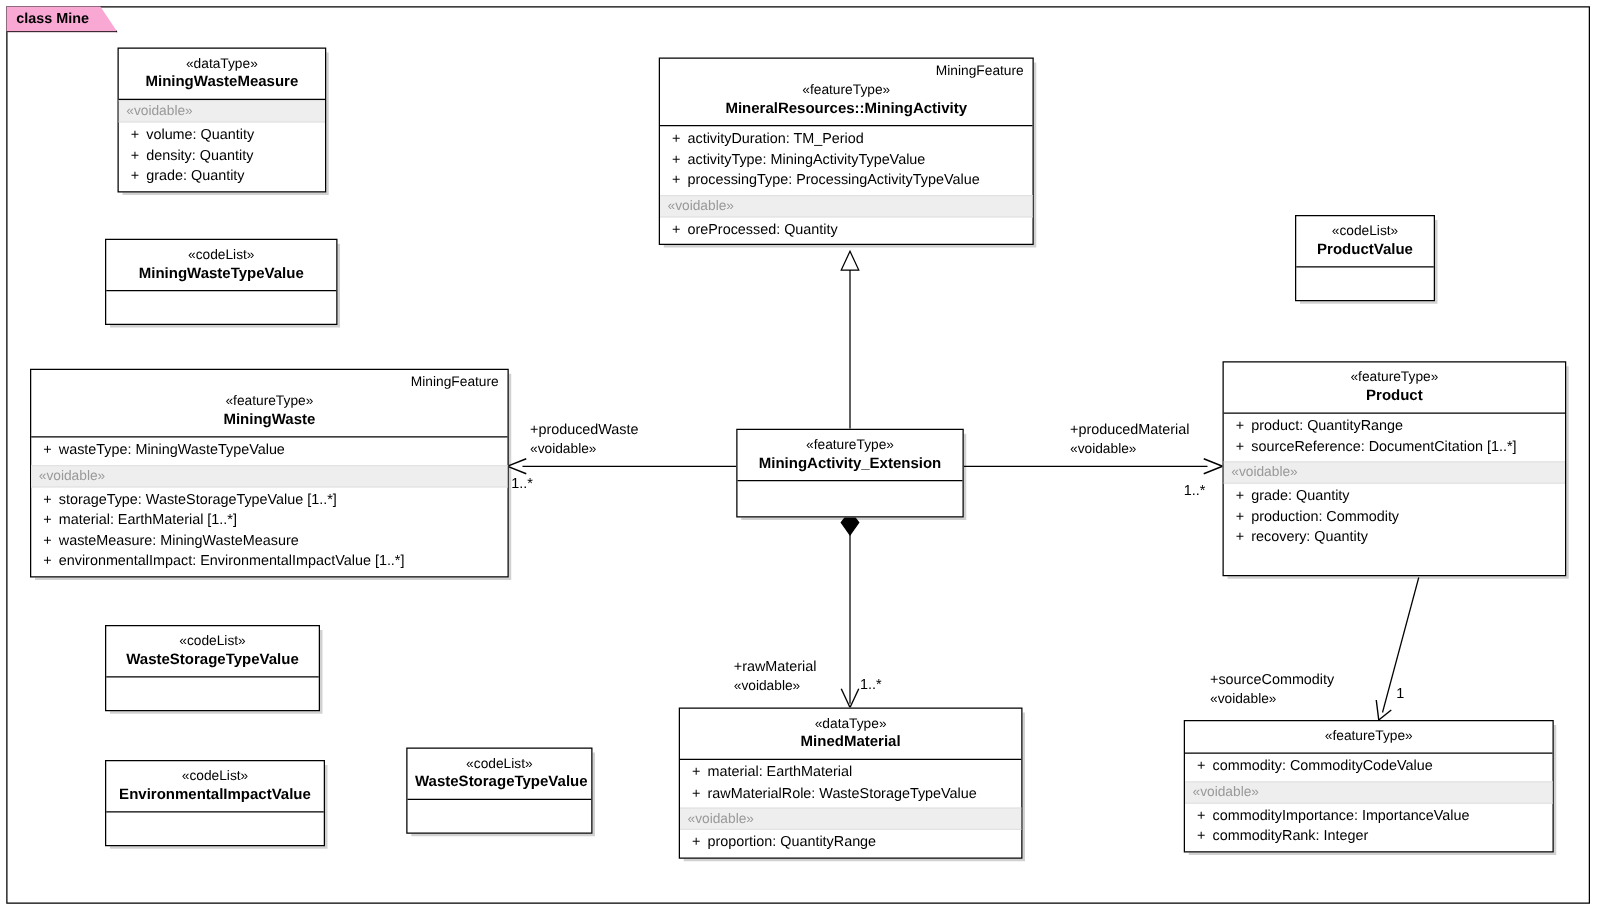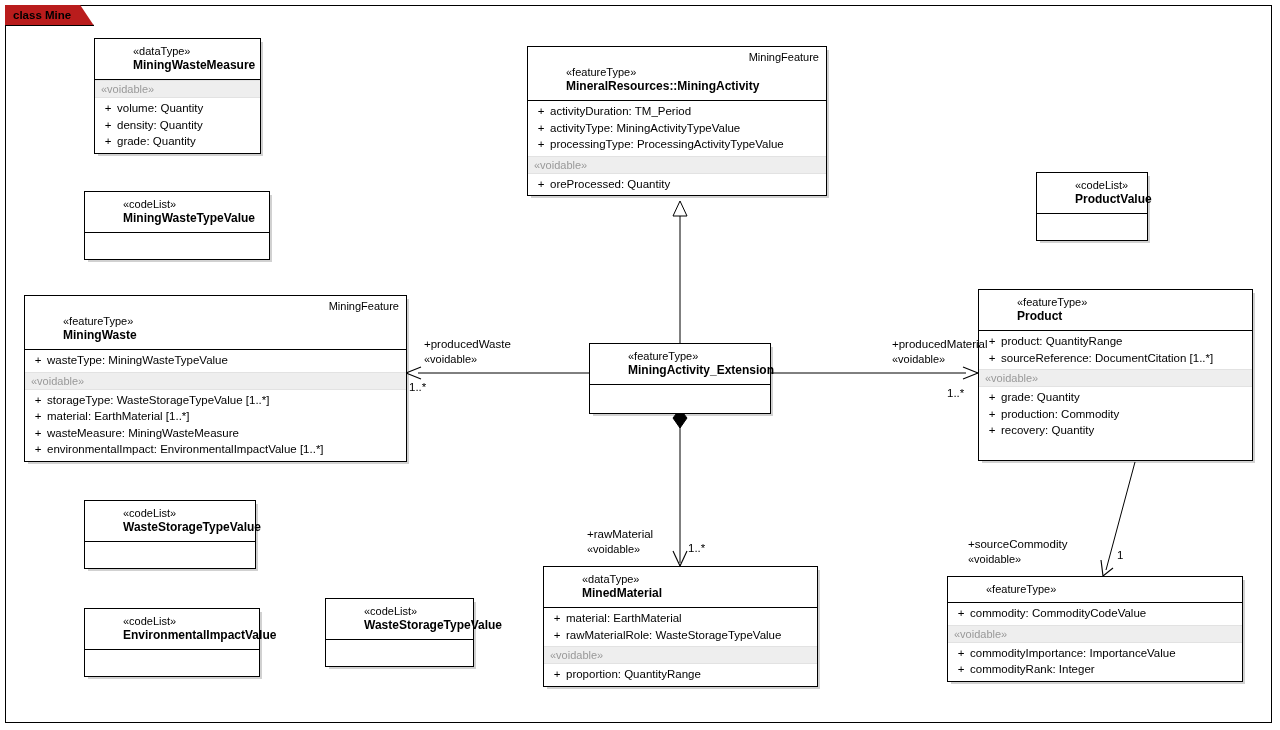--- a/index.html
+++ b/index.html
@@ -9,35 +9,35 @@
     font-size:11px;color:#000;
   }
   
   #frame{
     position:absolute;left:5px;top:5px;width:1267px;height:718px;
     border:1px solid #000;box-sizing:border-box;background:#fff;
   }
   #frame-tab{
     position:absolute;left:5px;top:5px;height:21px;
     border:1px solid #000;border-top:none;border-left:none;
-    background:#b91c1c;box-sizing:border-box;
+    background:#f9a8d4;box-sizing:border-box;
     padding:0 22px 0 8px;
     display:flex;align-items:center;
     font-weight:bold;font-size:11.5px;
     clip-path:polygon(0 0,calc(100% - 14px) 0,100% 100%,0 100%);
   }
   
   #links{position:absolute;left:0;top:0;width:1280px;height:730px;pointer-events:none;}
   
   .node{
     position:absolute;background:#fff;border:1px solid #000;
     box-sizing:border-box;
     box-shadow:3px 3px 0 -1px rgba(0,0,0,.18);
   }
-  .hdr{position:relative;padding:5px 6px 6px 6px;margin-left:32px;}
+  .hdr{position:relative;padding:5px 6px 6px 6px;text-align:center;}
   .ns{position:absolute;right:7px;top:4px;font-size:11px;}
   .hdr .stereo{font-size:11px;line-height:14px;}
   .hdr .nm{font-weight:bold;font-size:12px;line-height:15px;}
   .sep{border-top:1px solid #000;}
   .attrs{padding:2px 0 3px 0;}
   .attr{display:flex;line-height:16.5px;font-size:11.5px;padding:0 4px;white-space:nowrap;}
   .attr .vis{width:18px;flex:none;text-align:center;}
   .voidbar{
     background:#eeeeee;color:#999;font-size:11px;line-height:16px;
     padding:0 0 0 6px;border-top:1px solid #e2e2e2;border-bottom:1px solid #e2e2e2;
@@ -318,21 +318,21 @@
       </div>
   </div>
 </div>
 
 <div class="elabel" style="left:424px;top:337px;">
   <div>+producedWaste</div>
   <div class="guillemet">«voidable»</div>
 </div>
 <div class="mult" style="left:409px;top:381px;">1..*</div>
 
-<div class="elabel" style="left:892px;top:337px;">
+<div class="elabel" style="left:856px;top:337px;">
   <div>+producedMaterial</div>
   <div class="guillemet">«voidable»</div>
 </div>
 <div class="mult" style="left:947px;top:387px;">1..*</div>
 
 <div class="elabel" style="left:587px;top:527px;">
   <div>+rawMaterial</div>
   <div class="guillemet">«voidable»</div>
 </div>
 <div class="mult" style="left:688px;top:542px;">1..*</div>

